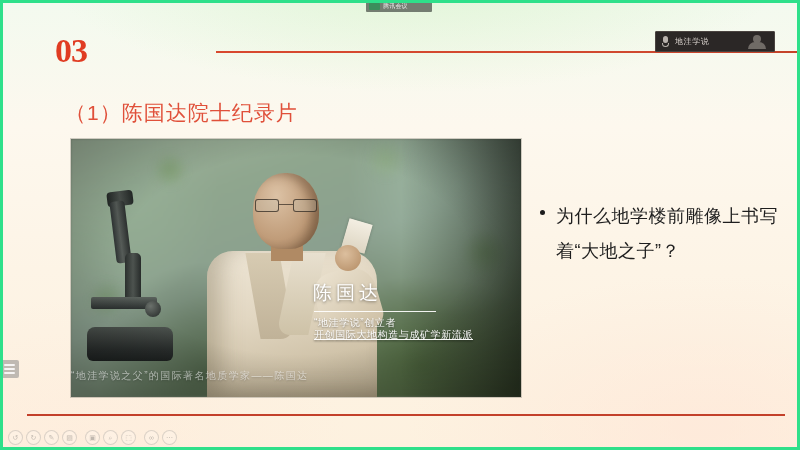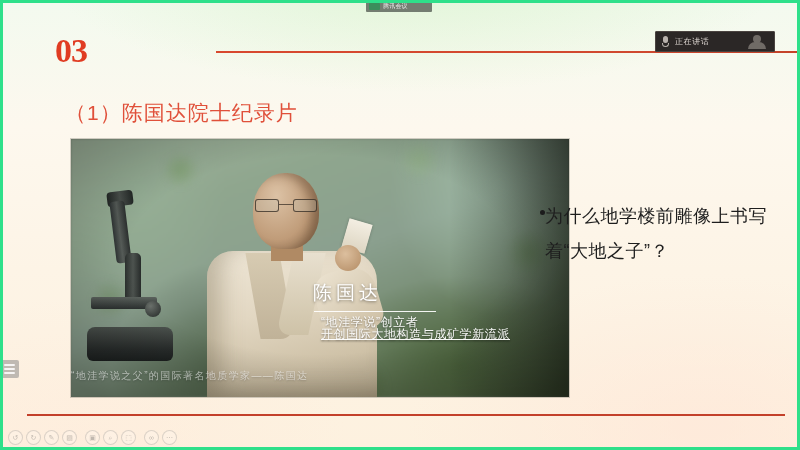--- a/index.html
+++ b/index.html
@@ -58,21 +58,21 @@
     background:linear-gradient(90deg,#d8482e 0%,#d0492f 70%,#c4432a 100%);
     z-index:10;
   }
   
   .subtitle{
     position:absolute;left:62px;top:99px;z-index:12;
     font-size:21px;color:#E0503A;letter-spacing:1px;line-height:22px;white-space:nowrap;
   }
   
   .photo{
-    position:absolute;left:68px;top:136px;width:498px;height:258px;
+    position:absolute;left:68px;top:136px;width:450px;height:258px;
     overflow:hidden;z-index:8;
     background:#7d8a7a;
     box-shadow:0 0 0 1px rgba(120,120,110,.35);
   }
   .photo .bg{
     position:absolute;inset:0;
     background:
       radial-gradient(ellipse 120px 150px at 14% 22%, rgba(150,175,150,.85) 0%, rgba(120,145,120,0) 70%),
       radial-gradient(ellipse 150px 180px at 86% 18%, rgba(168,196,176,.75) 0%, rgba(120,150,130,0) 72%),
       radial-gradient(ellipse 180px 120px at 78% 88%, rgba(72,96,56,.85) 0%, rgba(72,96,56,0) 75%),
@@ -180,35 +180,35 @@
   .photo .name{
     position:absolute;left:242px;top:142px;z-index:4;
     font-size:19px;color:#ffffff;letter-spacing:4px;line-height:24px;
     text-shadow:0 1px 3px rgba(0,0,0,.45);
   }
   .photo .name-rule{
     position:absolute;left:243px;top:172px;width:122px;height:1.4px;
     background:rgba(255,255,255,.92);z-index:4;
   }
   .photo .role1,.photo .role2{
-    position:absolute;left:250px;z-index:4;
-    font-size:12px;color:rgba(255,255,255,.96);letter-spacing:.6px;line-height:11px;
+    position:absolute;left:243px;z-index:4;
+    font-size:10px;color:rgba(255,255,255,.96);letter-spacing:.6px;line-height:11px;
     text-shadow:0 1px 2px rgba(0,0,0,.45);white-space:nowrap;
   }
   .photo .role1{top:178px;}
   .photo .role2{top:190px;text-decoration:underline;}
   .photo .caption{
     position:absolute;left:0;right:0;top:230px;text-align:left;z-index:4;
     font-size:10px;color:rgba(255,255,255,.55);letter-spacing:1.4px;
     text-shadow:0 1px 2px rgba(0,0,0,.22);white-space:nowrap;
   }
   
   .bullet-block{
     position:absolute;left:537px;top:196px;width:248px;z-index:12;
-    display:flex;
+    display:flex;gap:11px;
   }
   .bullet-dot{
     flex:none;width:5px;height:5px;border-radius:50%;background:#1c1c1c;margin-top:11px;
   }
   .bullet-text{
     font-size:18px;color:#1e1e1e;line-height:35px;letter-spacing:.5px;
   }
   
   .bottom-rule{
     position:absolute;left:24px;right:12px;top:411px;height:1.6px;background:#C3402A;z-index:9;
@@ -326,21 +326,21 @@
   <div class="meet-chip">
     <div class="sq"></div>
     <div class="txt">腾讯会议</div>
   </div>
 
   <div class="speaker">
     <div class="mic">
       <div class="cap"></div>
         <div class="base"></div>
     </div>
-    <div class="label">正在讲话</div>
+    <div class="label">地洼学说</div>
     <div class="avatar">
       <div class="h"></div>
         <div class="b"></div>
     </div>
   </div>
 
   <div class="side-icon">
     <span></span>
       <span></span>
       <span></span>

